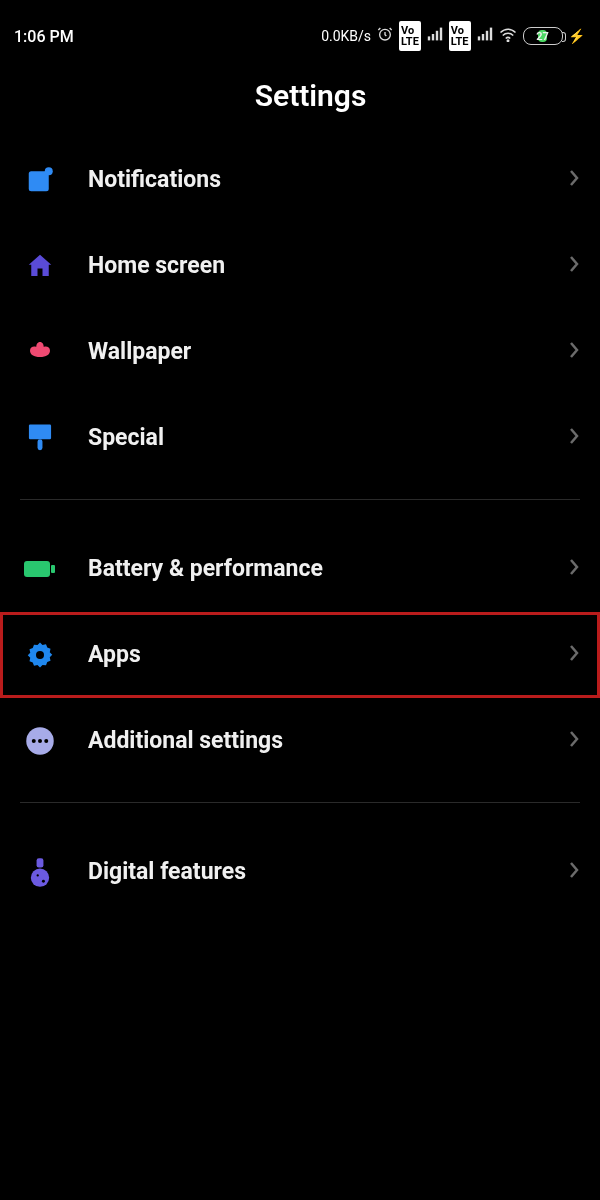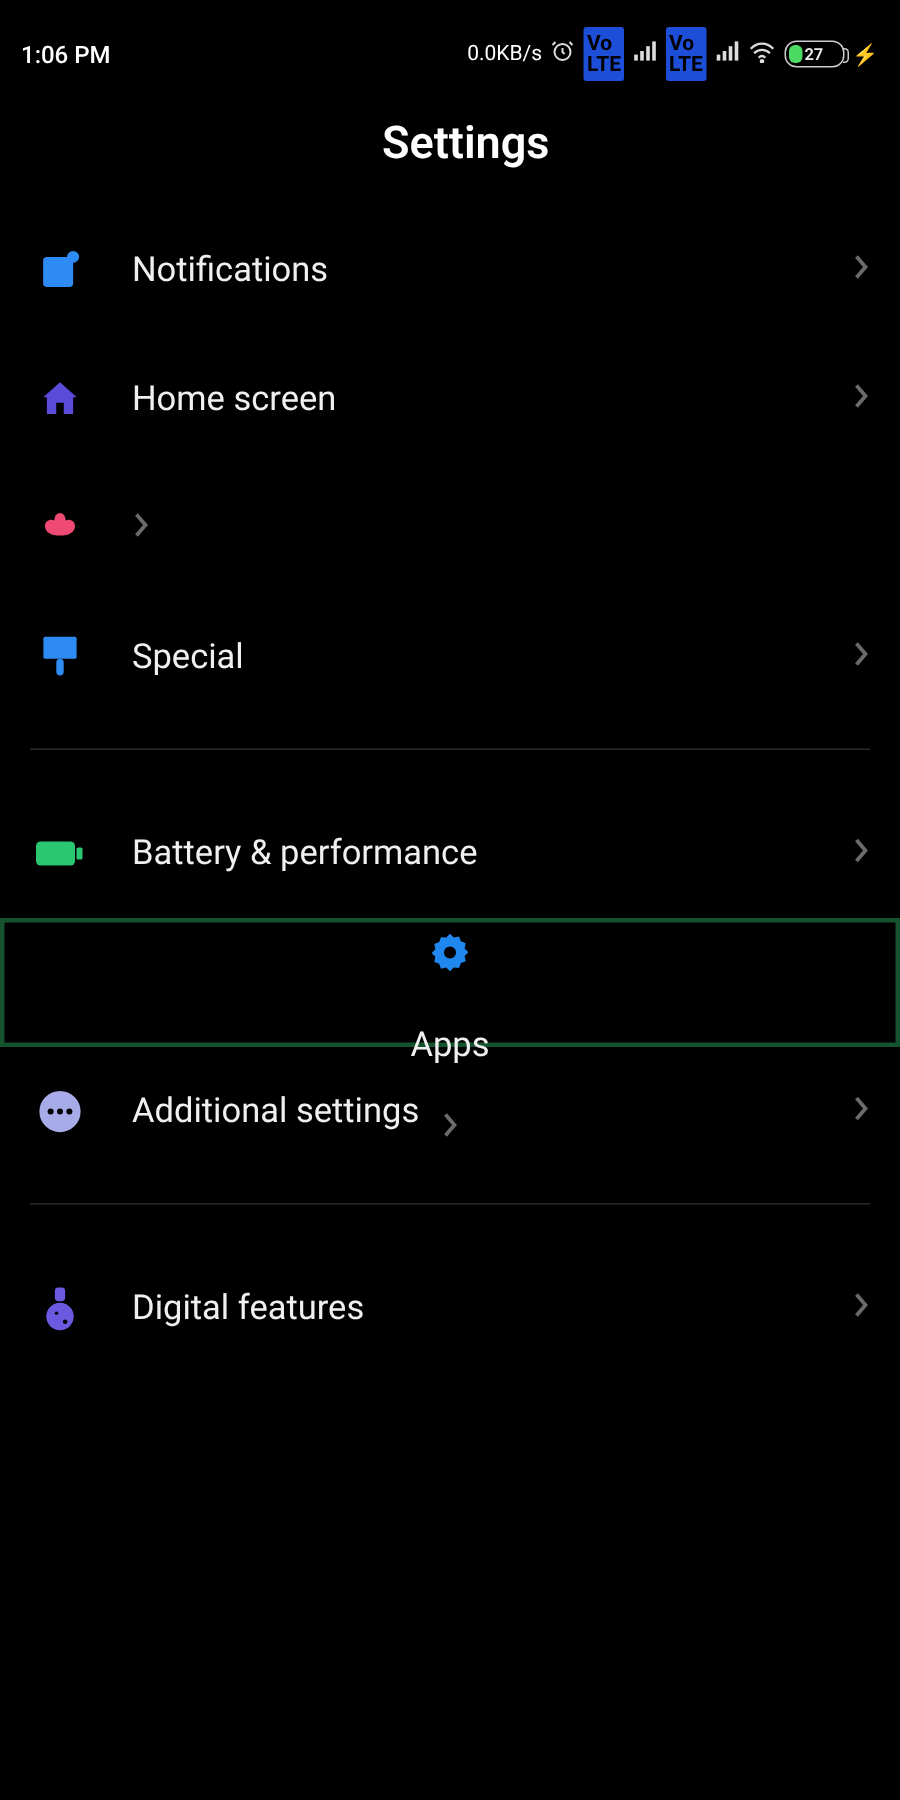--- a/index.html
+++ b/index.html
@@ -28,20 +28,21 @@
   }
   .title {
     text-align: center;
     font-size: 30px;
     font-weight: 600;
     margin: 26px 0 24px 0;
     padding-left: 21px;
   }
   .list {
     padding: 0 20px;
+    font-weight: bold;
   }
   .row {
     display: flex;
     align-items: center;
     height: 86px;
     gap: 28px;
     position: relative;
   }
   .row .iconbox {
     width: 40px;
@@ -60,36 +61,36 @@
   .row .chev {
     flex: 0 0 auto;
     color: #6b6b6b;
   }
   .divider {
     height: 1px;
     background: #2a2a2a;
     margin: 18px 0 26px 0;
   }
   .highlight {
-    border: 3px solid #14532d;
+    border: 3px solid #b91c1c;
     margin: 0 -20px;
     padding: 0 17px;
     height: 80px;
-    flex-direction: column;
   }
   .battpill {
     border: 1.5px solid #ccc;
     border-radius: 8px;
     width: 40px;
     height: 18px;
     display: flex;
     align-items: center;
     padding: 0 2px;
     position: relative;
     box-sizing: border-box;
+    justify-content: center;
   }
   .battpill::after{
     content:"";
     position:absolute;
     right:-4px;
     top:4px;
     width:3px;
     height:8px;
     border:1.5px solid #ccc;
     border-left:none;
@@ -102,22 +103,22 @@
   }
   .battpill .num{
     position:absolute;
     left:0; right:0;
     text-align:center;
     font-size:11px;
     font-weight:600;
     color:#eee;
   }
   .volte{
-    font-size:14px;
-    background:#1d4ed8;
+    font-size:11px;
+    background:#ffffff;
     color:#000;
     border-radius:2px;
     padding:4px 2px;
     font-weight:700;
     line-height:1;
   }
 </style>
 </head>
 <body>
 
@@ -193,20 +194,21 @@
           <path d="M3 3l6 7-6 7"></path>
         </svg></span>
   </div>
 
   <div class="row">
     <span class="iconbox">
       <svg width="30" height="30" viewBox="0 0 24 24" fill="#ef4a72">
           <path d="M12 4c2 0 3 2 3 4 2-1 5 0 5 3s-3 5-8 5-8-2-8-5 3-4 5-3c0-2 1-4 3-4z"></path>
         </svg>
     </span>
+    <span class="label">Wallpaper</span>
     <span class="chev"><svg width="12" height="20" viewBox="0 0 12 20" fill="none" stroke="#6b6b6b" stroke-width="2.5">
           <path d="M3 3l6 7-6 7"></path>
         </svg></span>
   </div>
 
   <div class="row">
     <span class="iconbox">
       <svg width="30" height="32" viewBox="0 0 24 26" fill="#2f8bf4">
           <rect x="3" y="2" width="18" height="12" rx="1"></rect>
           <rect x="10" y="14" width="4" height="9" rx="2"></rect>

